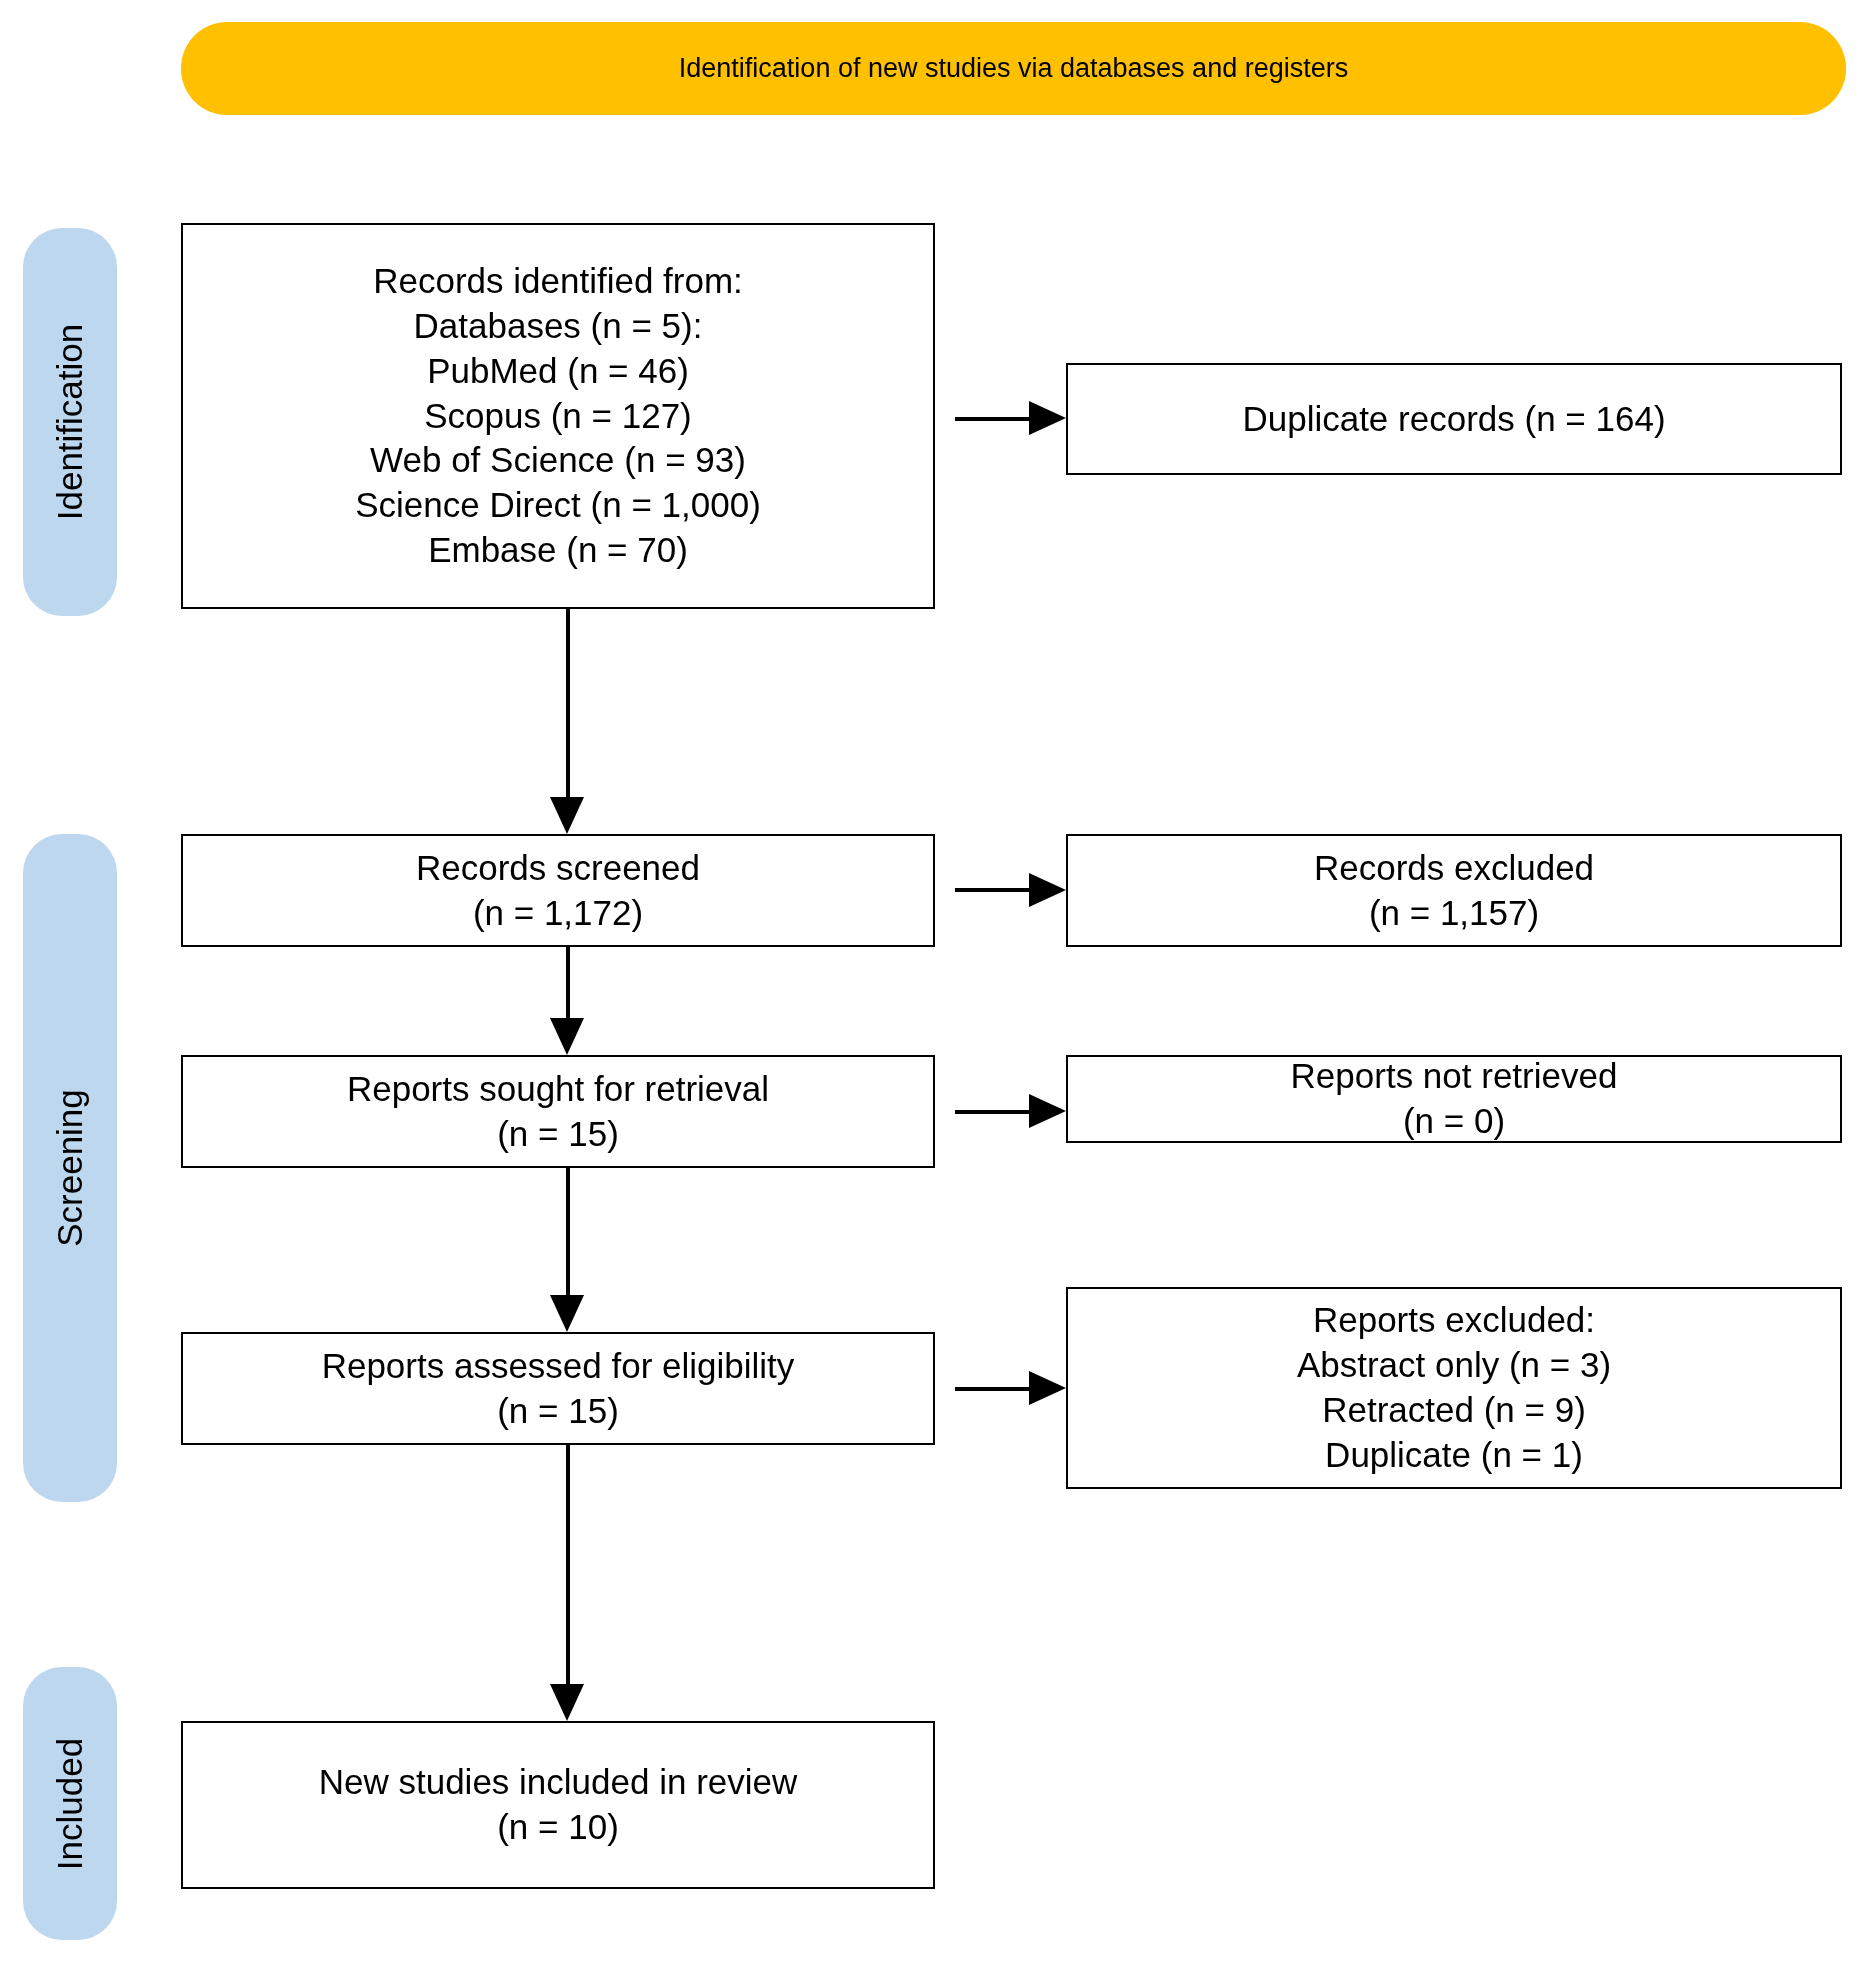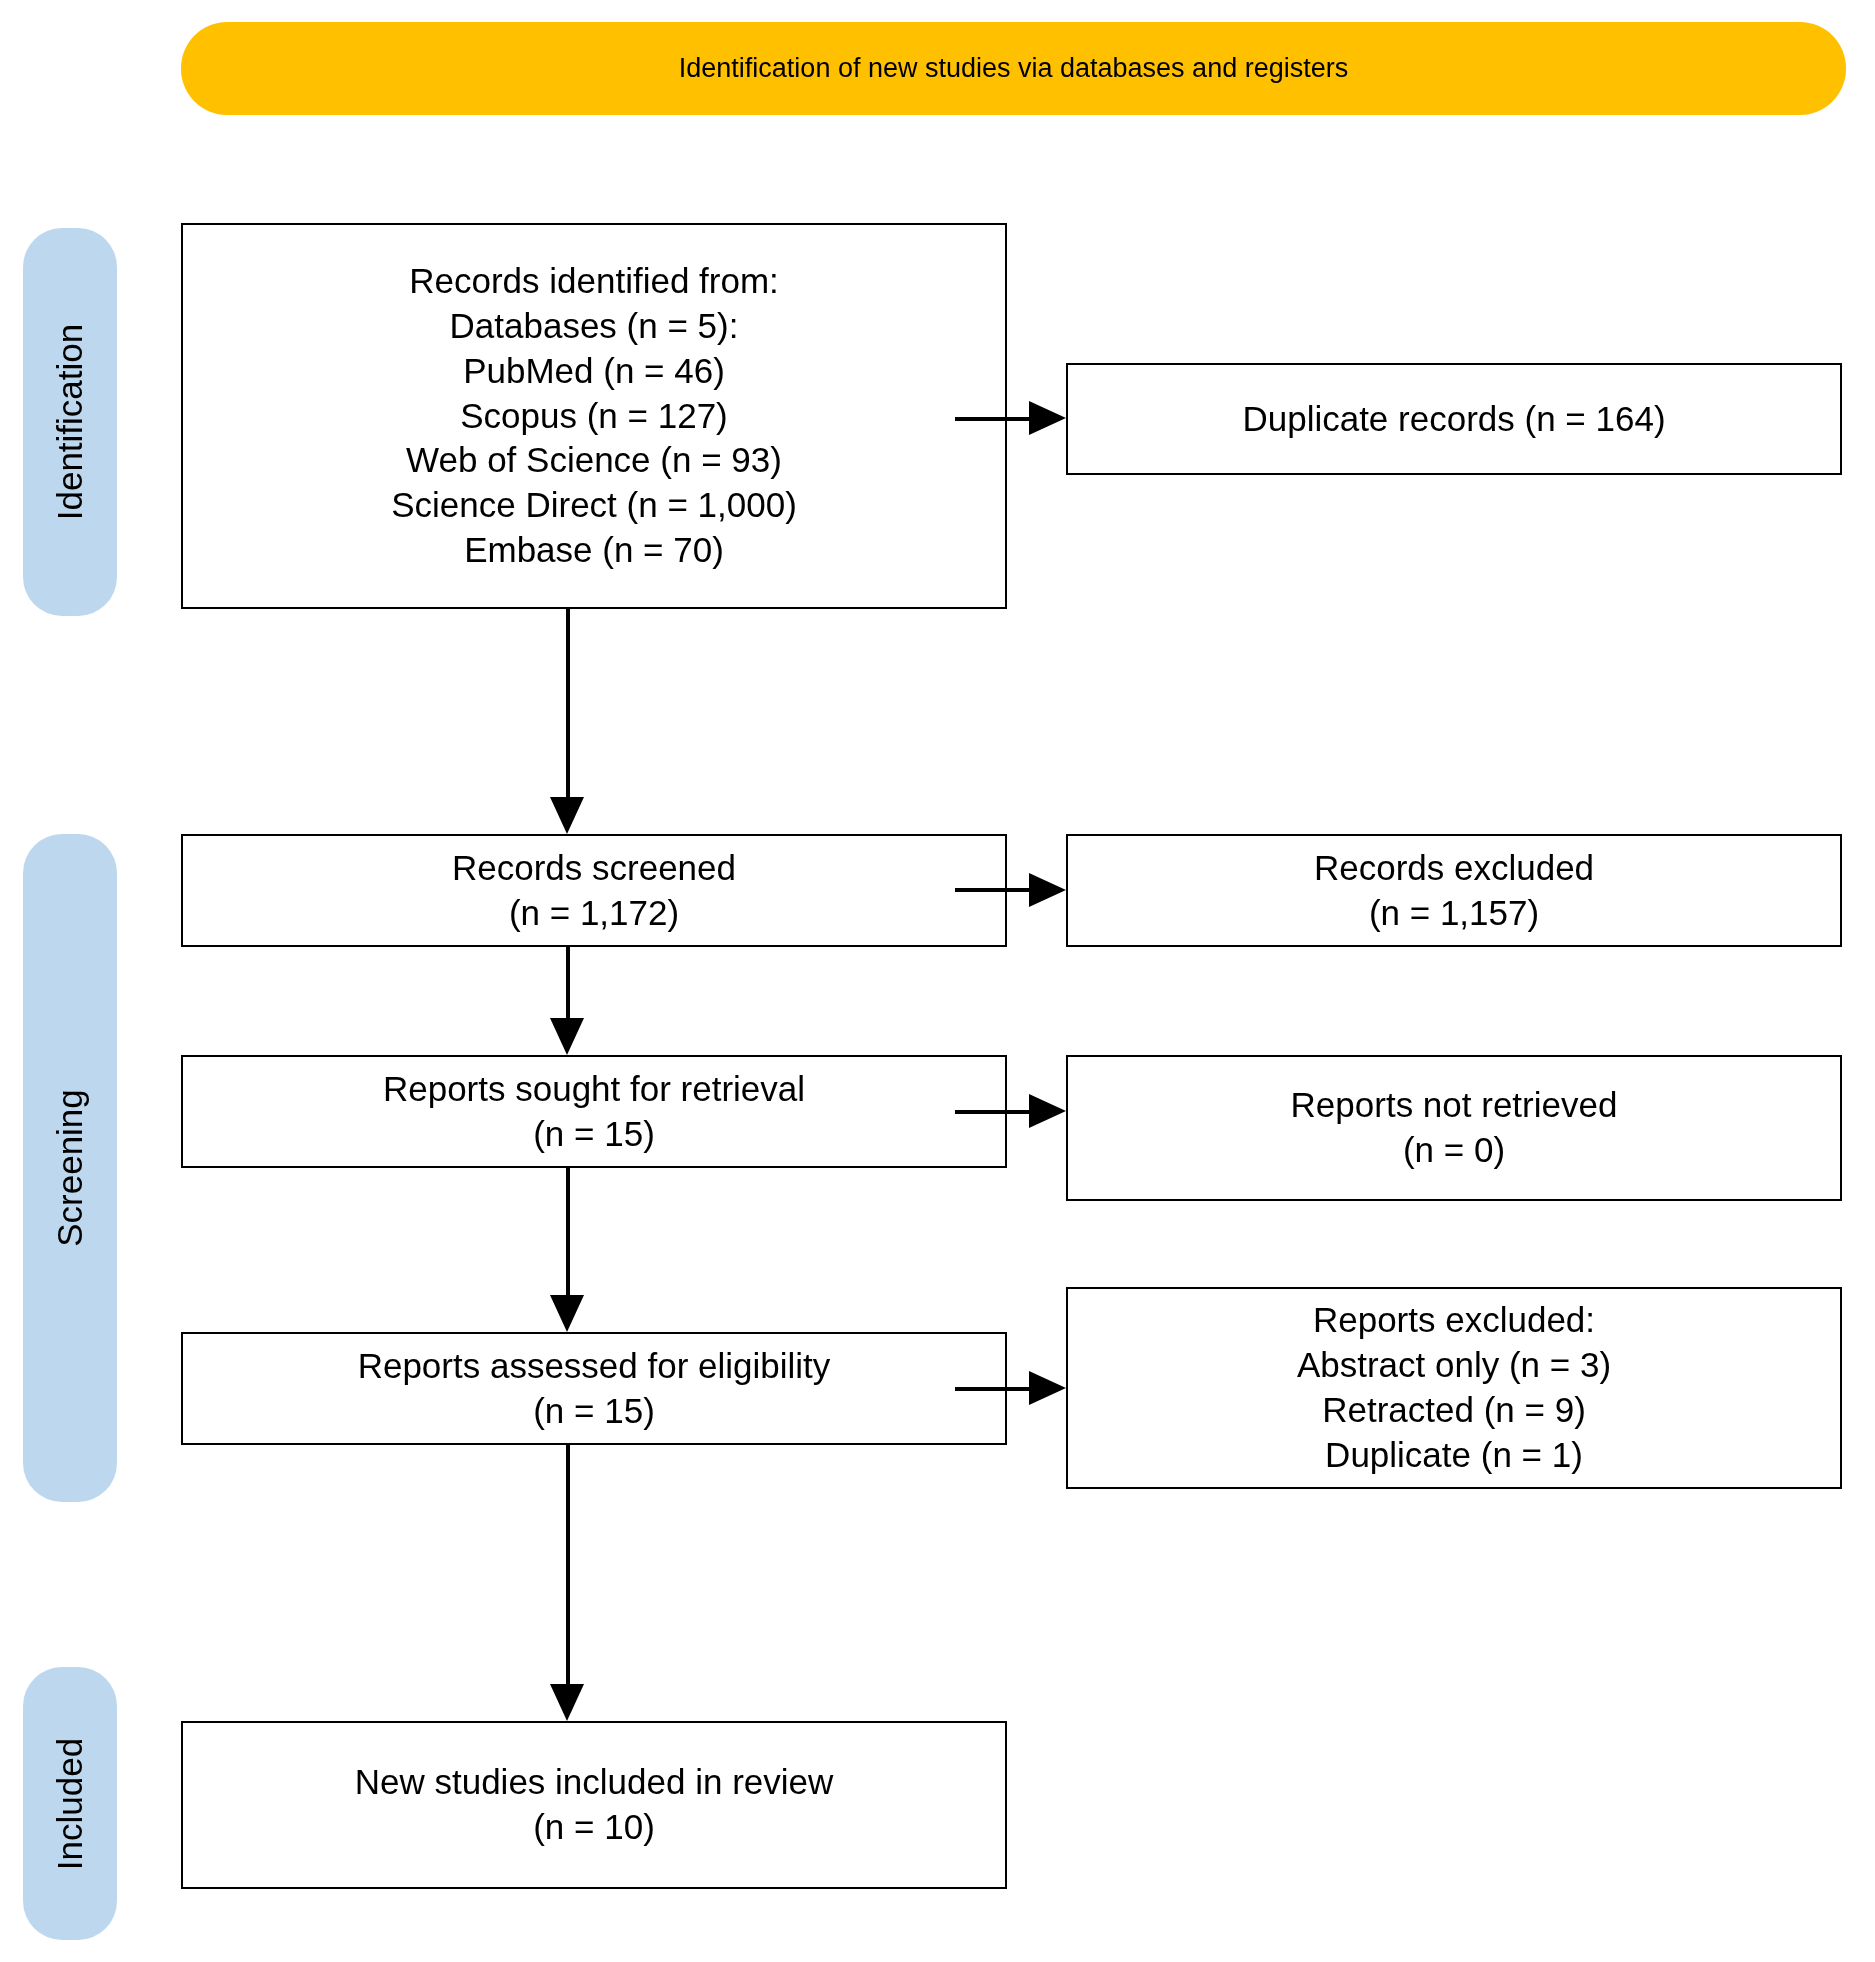--- a/index.html
+++ b/index.html
@@ -38,21 +38,21 @@
     position:absolute;
     box-sizing:border-box;
     border:2.6px solid var(--ink);
     background:#ffffff;
     display:flex;flex-direction:column;
     align-items:center;justify-content:center;
     text-align:center;
     font-size:35px;
     line-height:1.28;
   }
-  .main-col{left:181px;width:826px;}
+  .main-col{left:181px;width:754px;}
   .side-col{left:1066px;width:776px;}
   .vline{position:absolute;width:3.5px;background:var(--ink);}
   .hline{position:absolute;height:3.5px;background:var(--ink);}
   .head-down{
     position:absolute;width:0;height:0;
     border-left:17.6px solid transparent;
     border-right:17.6px solid transparent;
     border-top:37px solid var(--ink);
   }
   .head-right{
@@ -113,21 +113,21 @@
 
   <div class="box side-col" style="top:363px;height:112px;">
       <div>Duplicate records (n = 164)</div>
     </div>
 
   <div class="box side-col" style="top:834px;height:113px;">
       <div>Records excluded</div>
       <div>(n = 1,157)</div>
     </div>
 
-  <div class="box side-col" style="top:1055px;height:146px;">
+  <div class="box side-col" style="top:1055px;height:88px;">
       <div>Reports not retrieved</div>
       <div>(n = 0)</div>
     </div>
 
   <div class="box side-col" style="top:1287px;height:202px;">
       <div>Reports excluded:</div>
       <div>Abstract only (n = 3)</div>
       <div>Retracted (n = 9)</div>
       <div>Duplicate (n = 1)</div>
     </div>

